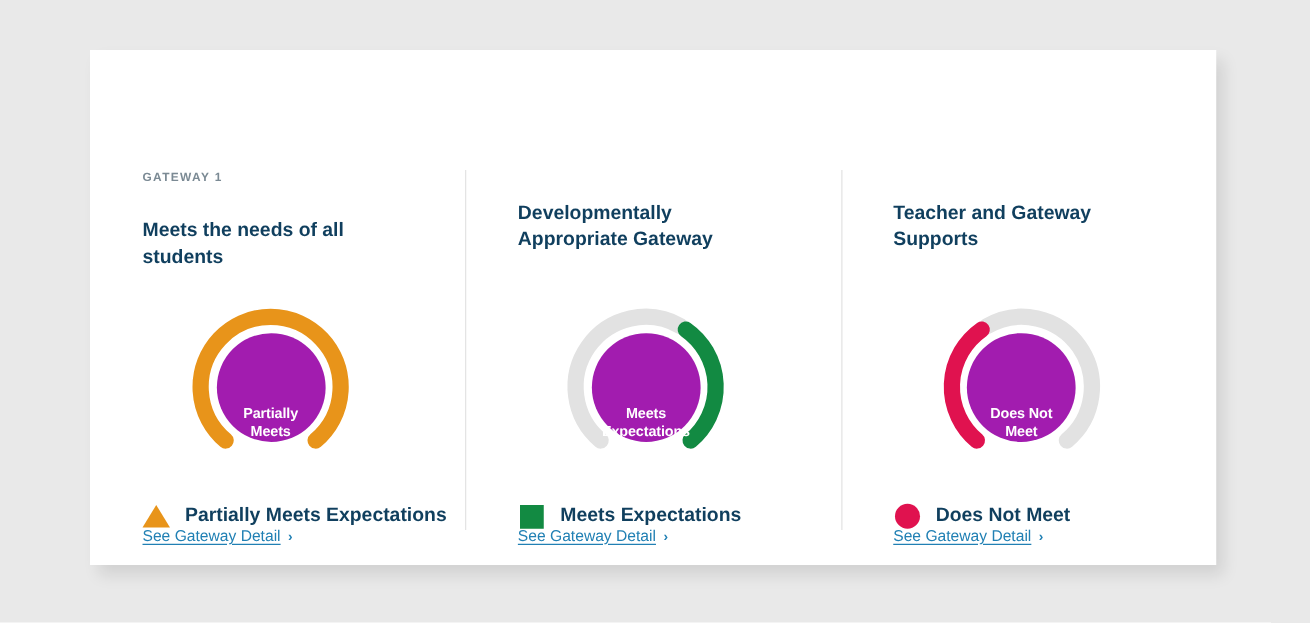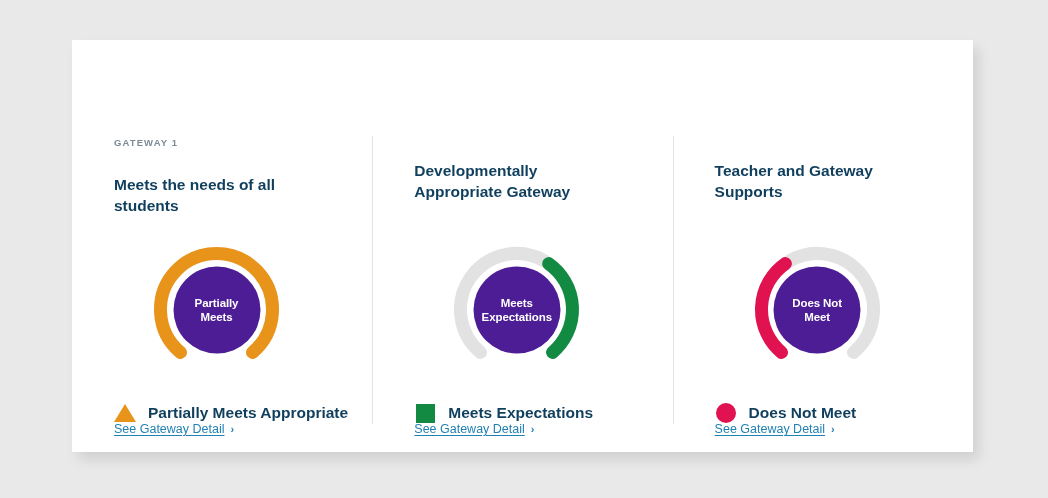--- a/index.html
+++ b/index.html
@@ -114,23 +114,23 @@
   }
 
   .gauge-hub {
     position: absolute;
     left: 50%;
     top: 50%;
     transform: translate(-50%, -50%);
     width: 87px;
     height: 87px;
     border-radius: 50%;
-    background: #4c1d95;
-    display: flex;
-    align-items: center;
+    background: #a21caf;
+    display: flex;
+    align-items: flex-end;
     justify-content: center;
   }
 
   .gauge-hub-label {
     color: #ffffff;
     font-size: 11.5px;
     font-weight: bold;
     line-height: 1.24;
     text-align: center;
     letter-spacing: -0.1px;
@@ -235,21 +235,21 @@
             <div class="gauge-hub">
               <div class="gauge-hub-label">Partially Meets</div>
             </div>
           </div>
         </div>
 
         <div class="legend-row">
           <span class="legend-icon">
             <span class="icon-triangle"></span>
           </span>
-          <span class="legend-label">Partially Meets Appropriate</span>
+          <span class="legend-label">Partially Meets Expectations</span>
         </div>
 
         <a class="detail-link" href="#">
           <span class="detail-link-text">See Gateway Detail</span>
           <span class="detail-link-chevron">›</span>
         </a>
       </div>
 
       <div class="column">
         <div class="col-divider"></div>

